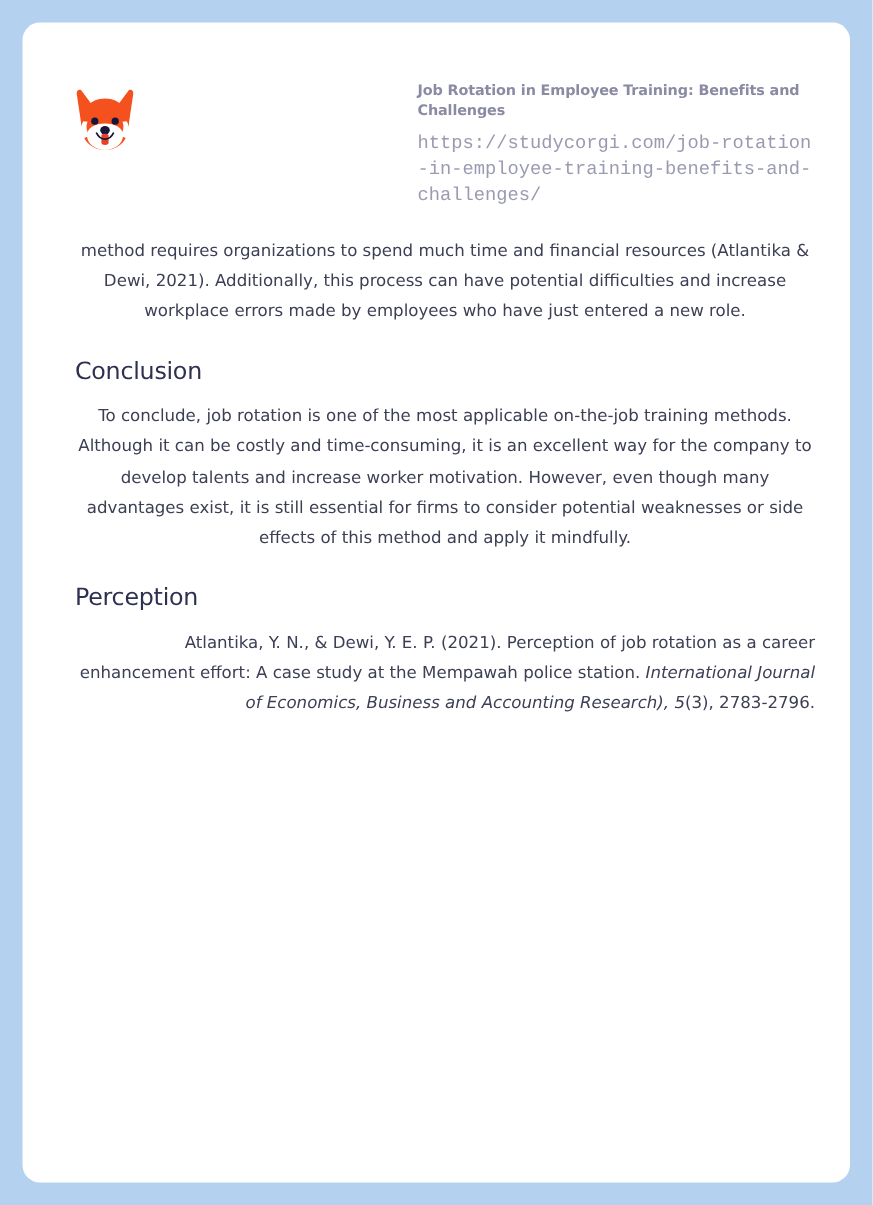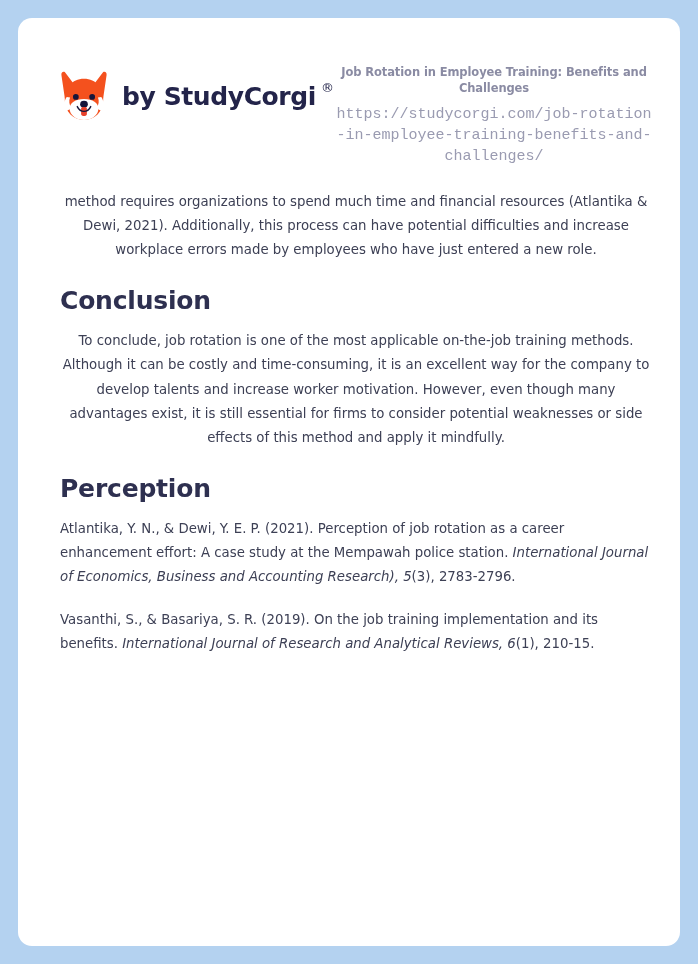--- a/index.html
+++ b/index.html
@@ -55,21 +55,21 @@
     line-height: 1;
   }
   .brand-reg {
     font-size: 13px;
     font-weight: normal;
     color: #23244a;
     margin-left: 5px;
     margin-top: -3px;
   }
   .header-meta {
-    text-align: center;
+    text-align: left;
     flex: 0 1 auto;
     max-width: 320px;
     padding-top: 7px;
   }
   .doc-title {
     font-family: "DejaVu Sans", sans-serif;
     font-weight: bold;
     font-size: 11.5px;
     line-height: 1.38;
     color: #8a8ba3;
@@ -92,37 +92,38 @@
   .para {
     font-family: "DejaVu Sans", sans-serif;
     font-size: 13.3px;
     line-height: 1.82;
     color: #3d4055;
     margin: 0 0 18px 0;
     text-align: center;
   }
   .section-heading {
     font-family: "DejaVu Sans", sans-serif;
-    font-weight: bold;
-    font-size: 25px;
+    font-weight: normal;
+    font-size: 19px;
     color: #2e3050;
     margin: 24px 0 14px 0;
     letter-spacing: -0.2px;
   }
   .ref-list {
     margin: 0;
     padding: 0;
     list-style: none;
   }
   .ref-item {
     font-family: "DejaVu Sans", sans-serif;
     font-size: 13.3px;
     line-height: 1.82;
     color: #3d4055;
     margin: 0 0 18px 0;
+    text-align: right;
   }
   .ref-item i { font-style: italic; }
 </style>
 </head>
 <body>
 
 <div class="page-card">
 
   <div class="doc-header">
 
@@ -144,24 +145,20 @@
           <circle cx="33" cy="56" r="6" fill="#16163a"></circle>
           <circle cx="67" cy="56" r="6" fill="#16163a"></circle>
 
           <ellipse cx="50" cy="71" rx="8" ry="7" fill="#16163a"></ellipse>
 
           <path d="M44 80 C44 76 56 76 56 80 L56 92 C56 97 44 97 44 92 Z" fill="#e8402a"></path>
 
           <path d="M36 76 C40 84 44 86 50 86 C56 86 60 84 64 76" stroke="#16163a" stroke-width="3" fill="none" stroke-linecap="round"></path>
         </svg>
       </span>
-      <span class="brand-wordmark">
-        <span>by StudyCorgi</span>
-        <span class="brand-reg">®</span>
-      </span>
     </div>
 
     <div class="header-meta">
       <div class="doc-title">Job Rotation in Employee Training: Benefits and Challenges</div>
       <div class="doc-url">https://studycorgi.com/job-rotation-in-employee-training-benefits-and-challenges/</div>
     </div>
 
   </div>
 
   <div class="doc-body">
@@ -171,20 +168,17 @@
     <h2 class="section-heading">Conclusion</h2>
 
     <p class="para">To conclude, job rotation is one of the most applicable on-the-job training methods. Although it can be costly and time-consuming, it is an excellent way for the company to develop talents and increase worker motivation. However, even though many advantages exist, it is still essential for firms to consider potential weaknesses or side effects of this method and apply it mindfully.</p>
 
     <h2 class="section-heading">Perception</h2>
 
     <ul class="ref-list">
       <li class="ref-item">
         <span>Atlantika, Y. N., &amp; Dewi, Y. E. P. (2021). Perception of job rotation as a career enhancement effort: A case study at the Mempawah police station. </span><i>International Journal of Economics, Business and Accounting Research), 5</i><span>(3), 2783-2796.</span>
       </li>
-      <li class="ref-item">
-        <span>Vasanthi, S., &amp; Basariya, S. R. (2019). On the job training implementation and its benefits. </span><i>International Journal of Research and Analytical Reviews, 6</i><span>(1), 210-15.</span>
-      </li>
     </ul>
 
   </div>
 
 </div>
 
 </body></html>

